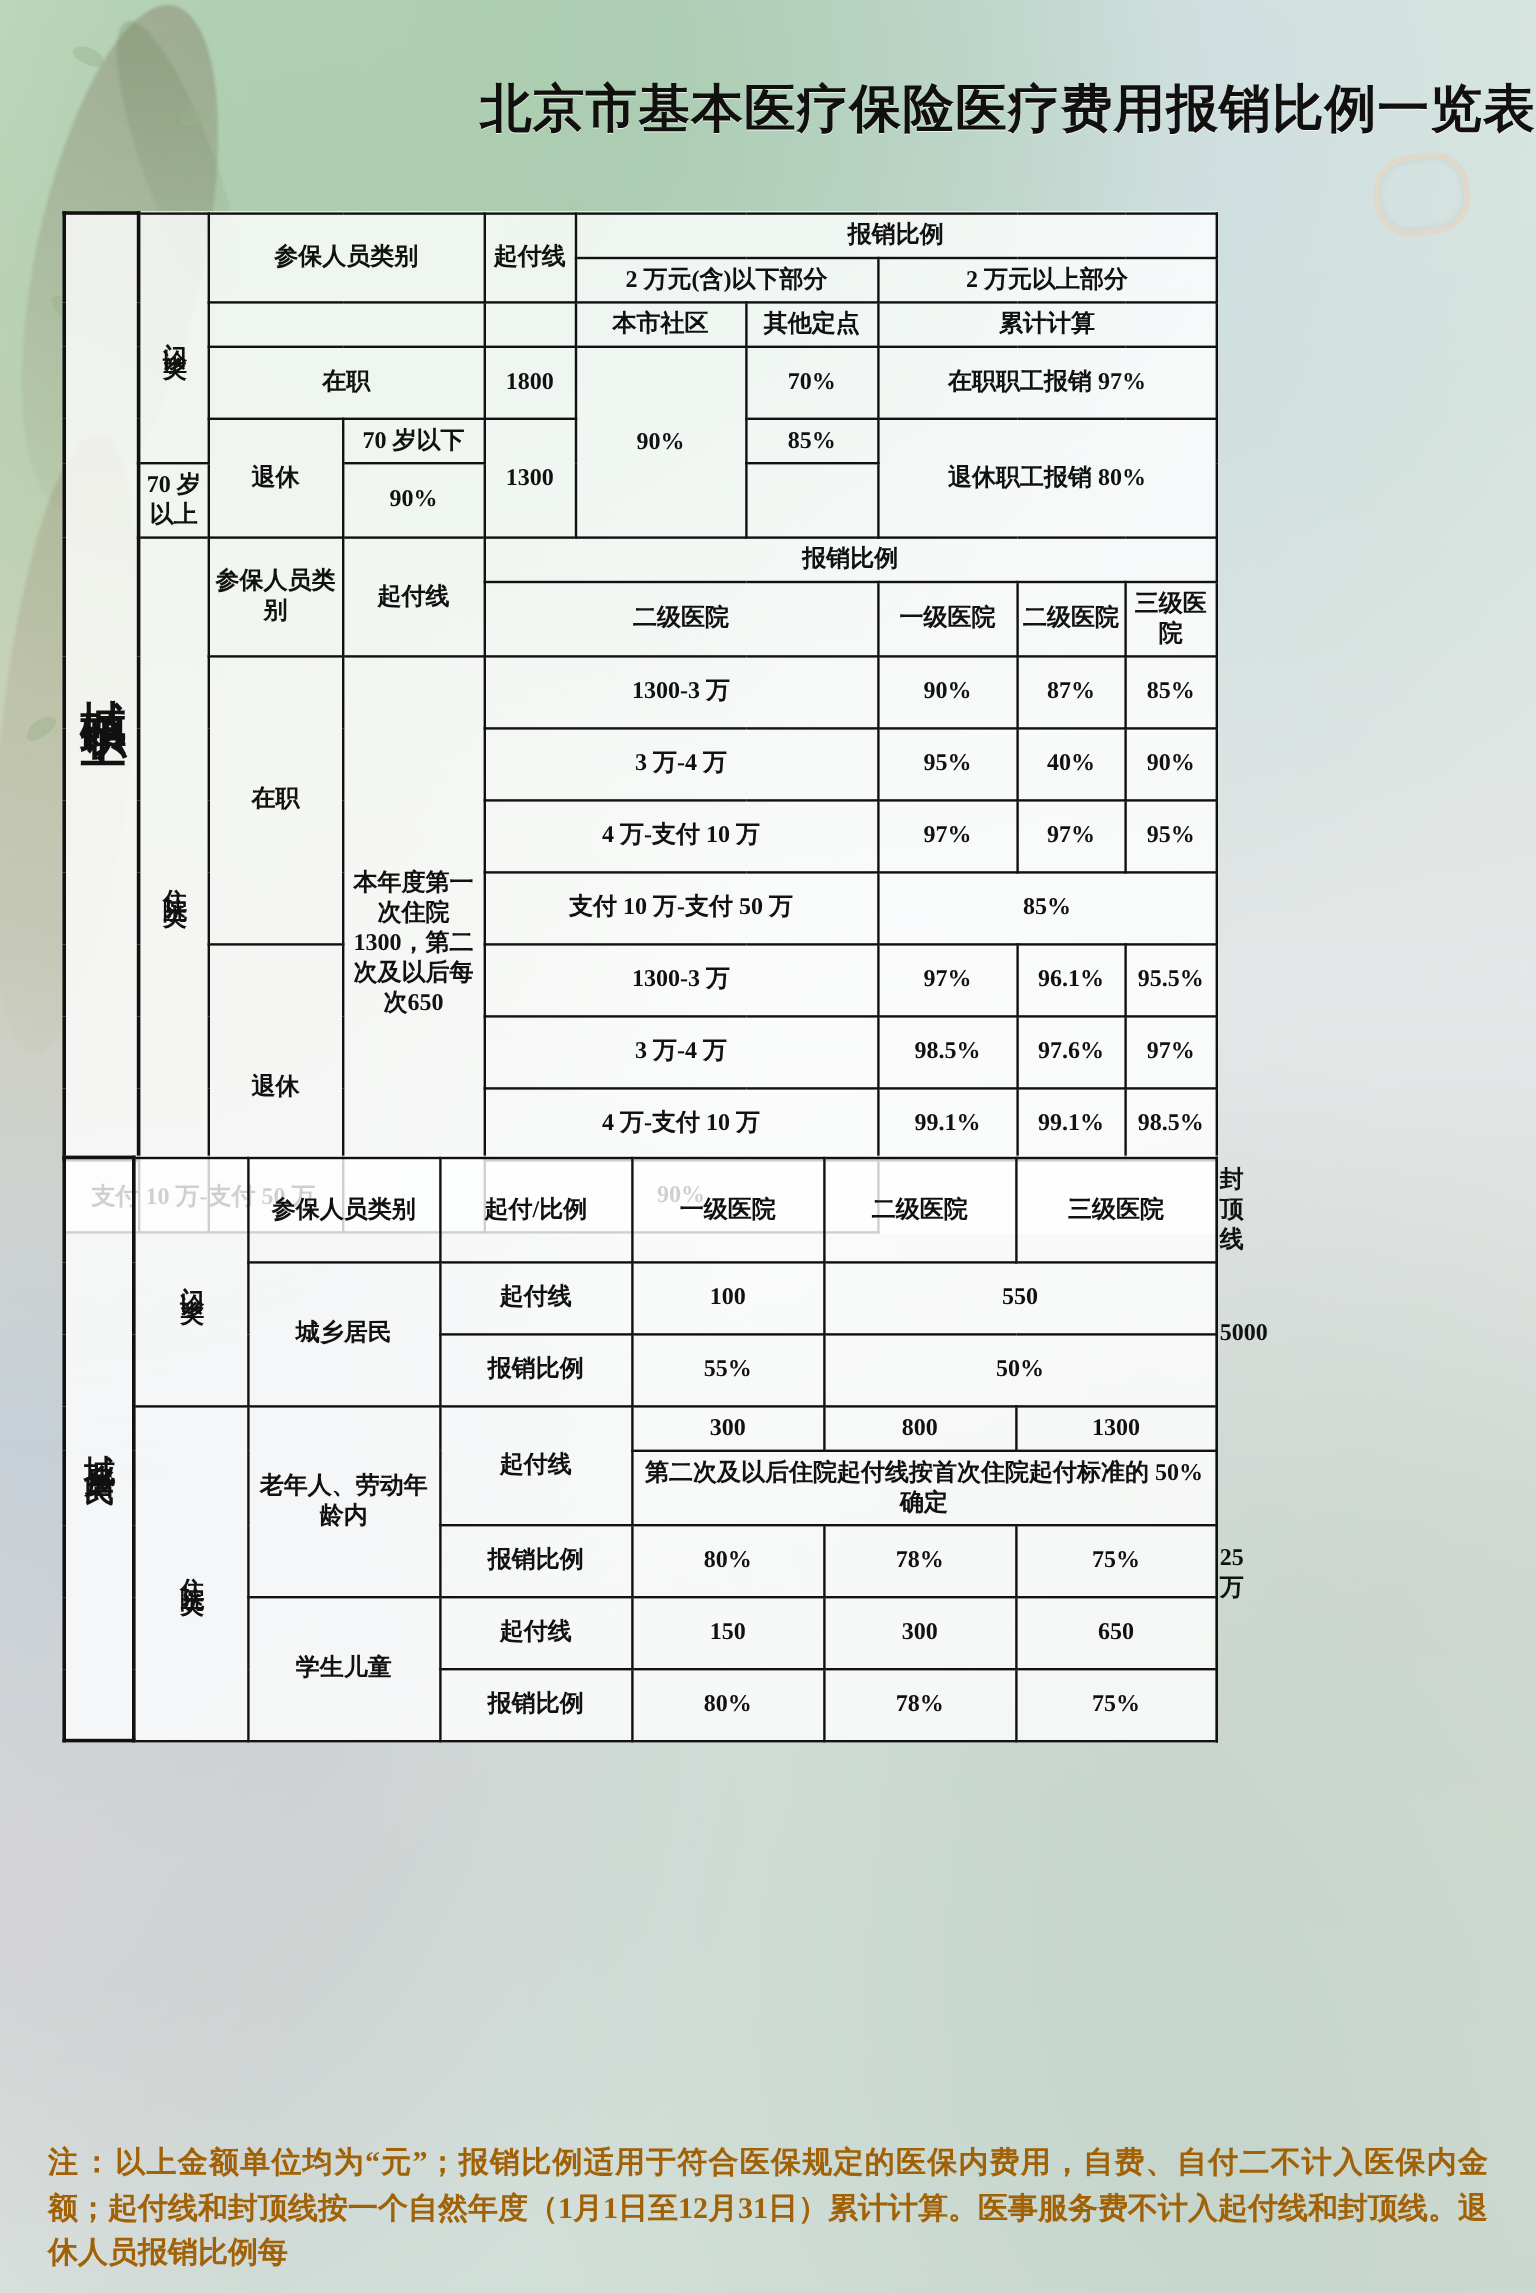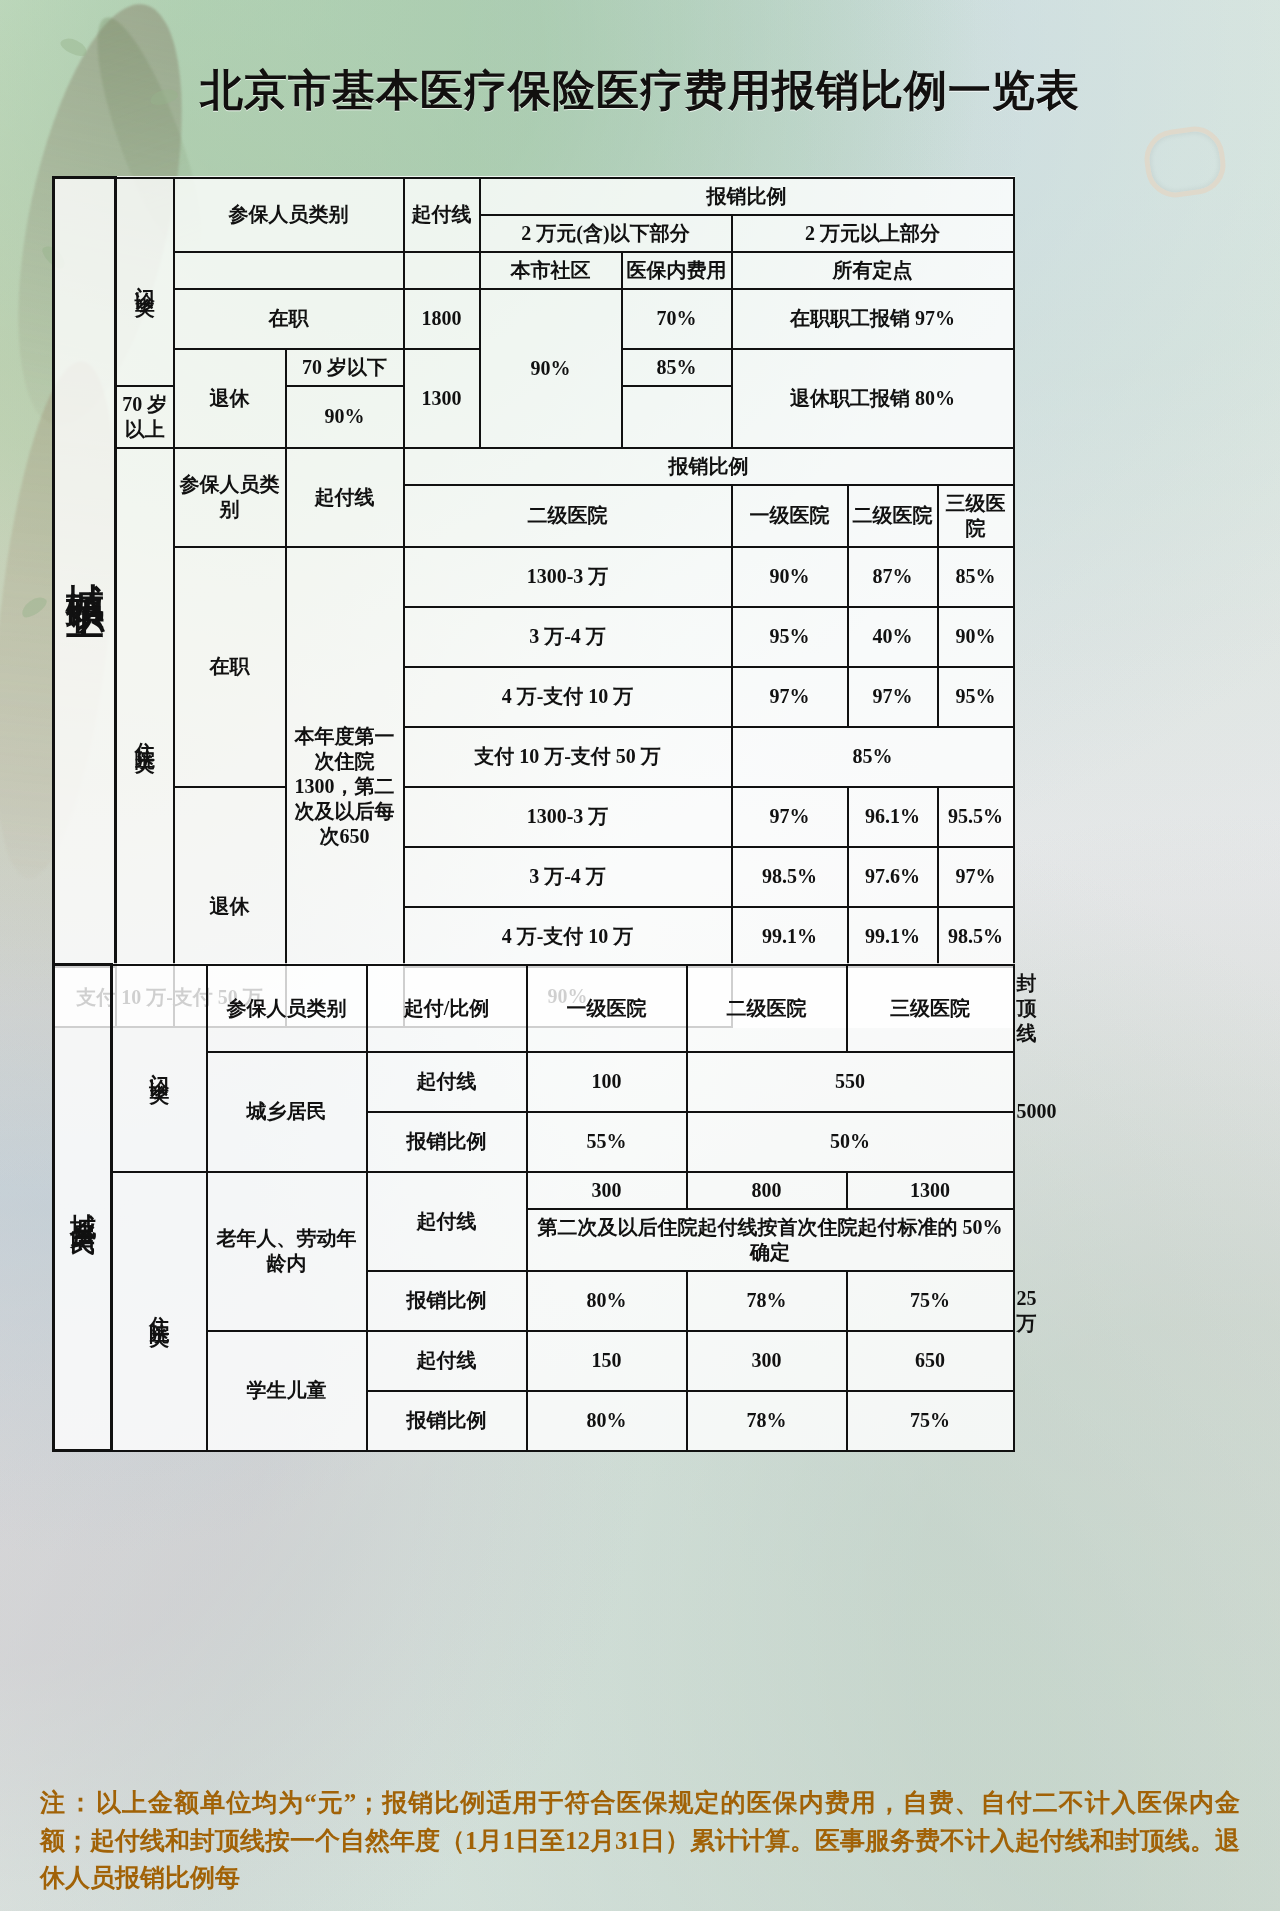--- a/index.html
+++ b/index.html
@@ -51,21 +51,21 @@
     width: 70px; height: 58px;
     border: 5px solid rgba(225,215,200,0.85);
     border-radius: 30px;
     transform: rotate(-8deg);
     box-shadow: 0 0 6px rgba(0,0,0,0.08) inset;
   }
   .title {
     position: absolute;
     top: 62px;
     left: 0; right: 0;
-    text-align: center;
+    text-align: right;
     font-size: 43px;
     font-weight: bold;
     letter-spacing: 1px;
     color: #12100f;
     text-shadow: 0 1px 0 rgba(255,255,255,0.7);
     font-family: "Liberation Sans", sans-serif;
   }
   
   .t1-wrap {
     position: absolute;
@@ -174,22 +174,22 @@
       <td colspan="5">报销比例</td>
     </tr>
     <tr>
       <td colspan="2">2 万元(含)以下部分</td>
       <td colspan="3">2 万元以上部分</td>
     </tr>
     <tr>
       <td colspan="2">&nbsp;</td>
       <td>&nbsp;</td>
       <td class="small">本市社区</td>
-      <td class="small">医保内费用</td>
-      <td colspan="3">所有定点</td>
+      <td class="small">其他定点</td>
+      <td colspan="3">累计计算</td>
     </tr>
 
     <tr>
       <td colspan="2" class="tall">在职</td>
       <td class="tall">1800</td>
       <td rowspan="3">90%</td>
       <td>70%</td>
       <td colspan="3">在职职工报销 97%</td>
     </tr>
 

